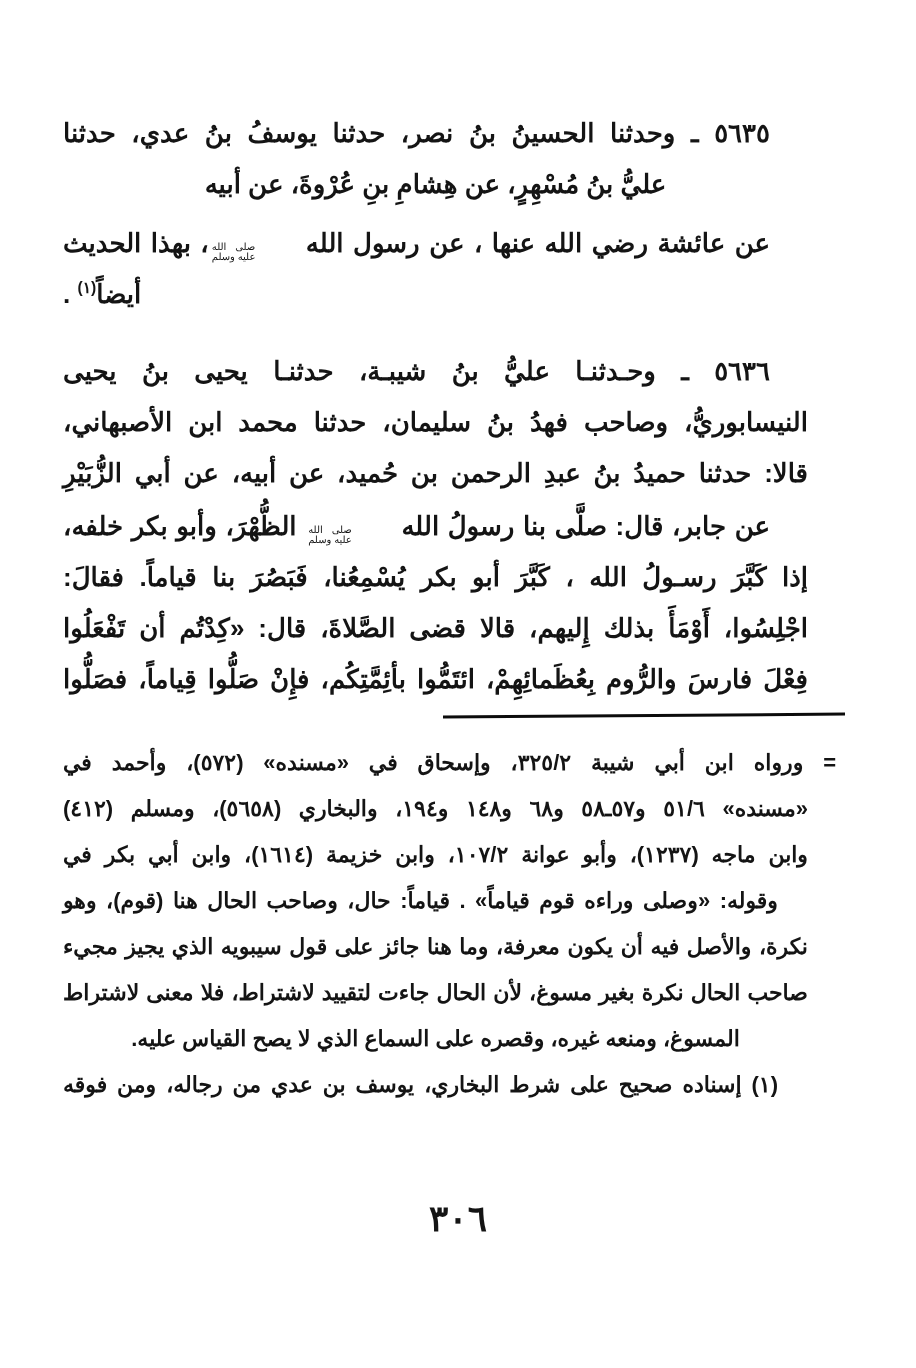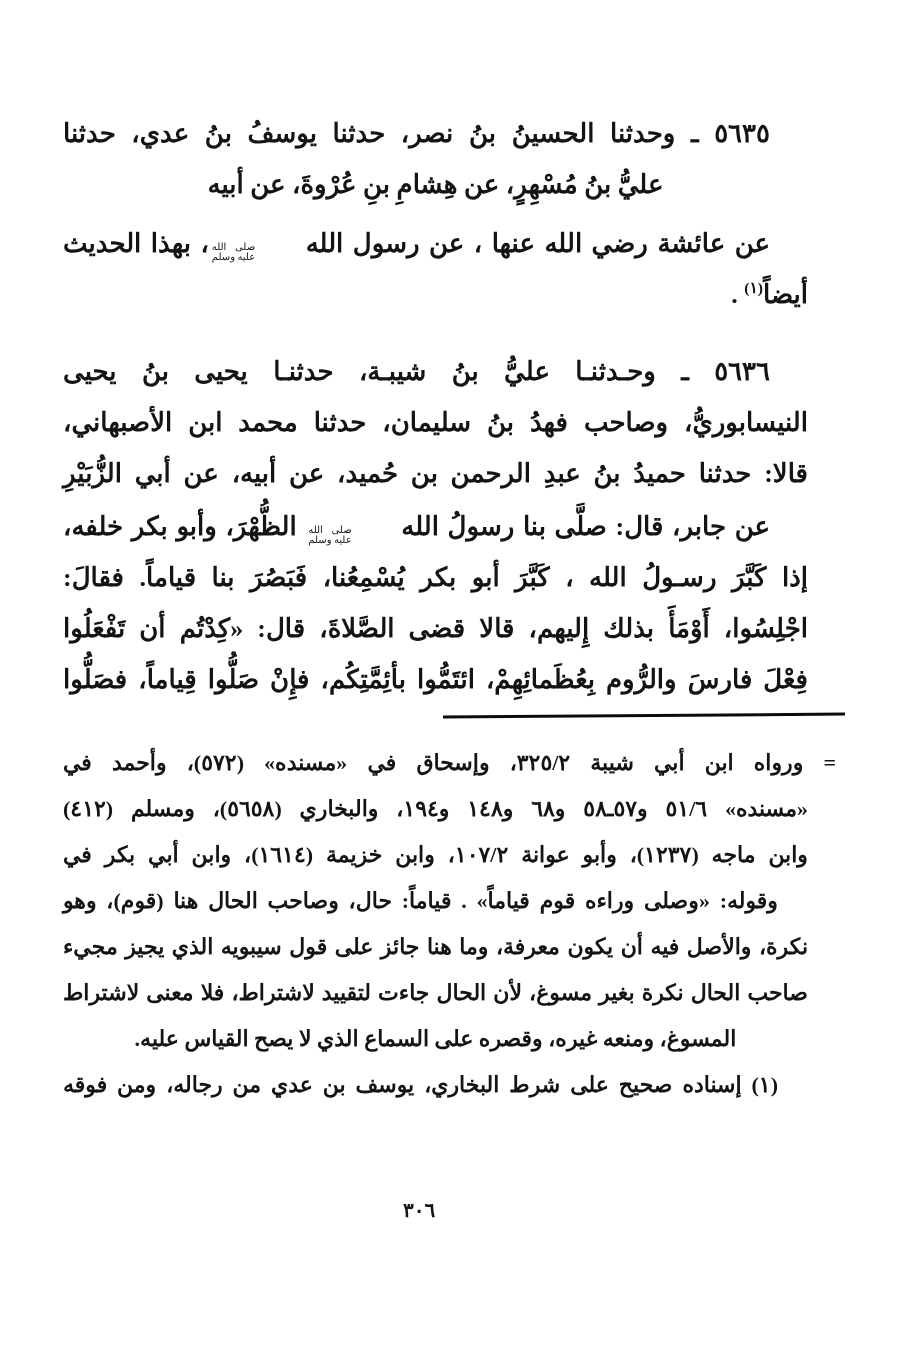--- a/index.html
+++ b/index.html
@@ -1,21 +1,21 @@
 <!DOCTYPE html>
 <html lang="ar" dir="rtl"><head>
 <meta charset="utf-8">
 <style>
   html,body { margin:0; padding:0; }
   .page {
     position:relative;
     width:916px; height:1368px;
     background:#ffffff;
     color:#141414;
-    font-family:Liberation Serif, serif;
+    font-family:Liberation Sans, sans-serif;
     direction:rtl;
     overflow:hidden;
   }
   
   .main-block {
     position:absolute;
     top:108px; right:108px;
     width:745px;
   }
   .main-block .line {
@@ -33,21 +33,21 @@
     width:745px;
   }
   .footnotes-block .line {
     font-size:22px;
     font-weight:bold;
     line-height:46px;
   }
   
   .line.full  { text-align:justify; text-align-last:justify; }
   .line.start { text-align:center; }
-  .line.left  { text-align:right; }
+  .line.left  { text-align:left; }
   .line.indent { text-indent:38px; }
   .footnotes-block .line.indent { text-indent:30px; }
   .line.protrude { margin-right:-28px; }
   
   .saw {
     display:inline-block;
     font-size:10px;
     font-weight:normal;
     line-height:1.05;
     text-align:center;
@@ -67,22 +67,22 @@
     top:714px; left:443px;
     width:402px; height:3px;
     background:#0b0b0b;
     transform:rotate(-0.4deg);
   }
   
   .page-number {
     position:absolute;
     top:1198px; left:403px;
     width:110px;
-    text-align:left;
-    font-size:20px;
+    text-align:center;
+    font-size:36px;
     font-weight:bold;
     letter-spacing:4px;
   }
 </style>
 </head>
 <body>
 
 <div class="page">
   <div class="main-block" id="main-block">
       <div class="para p1">

